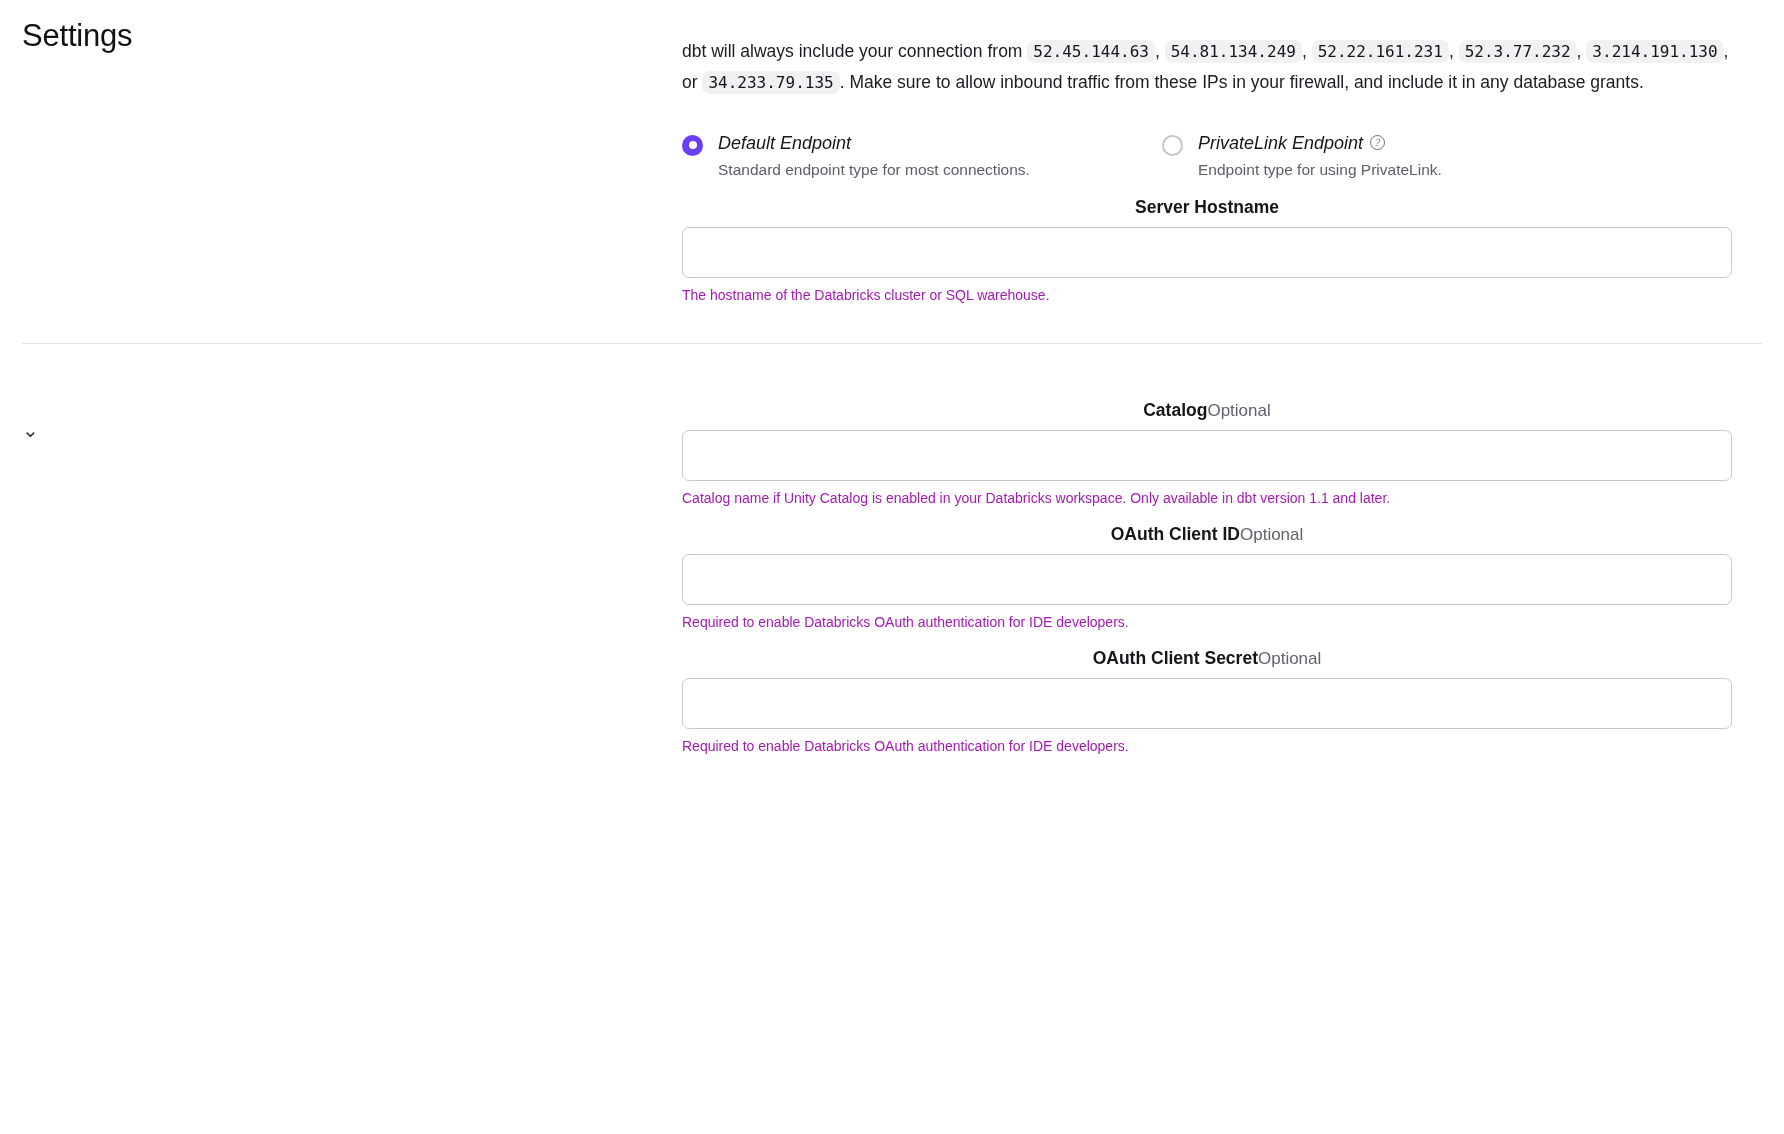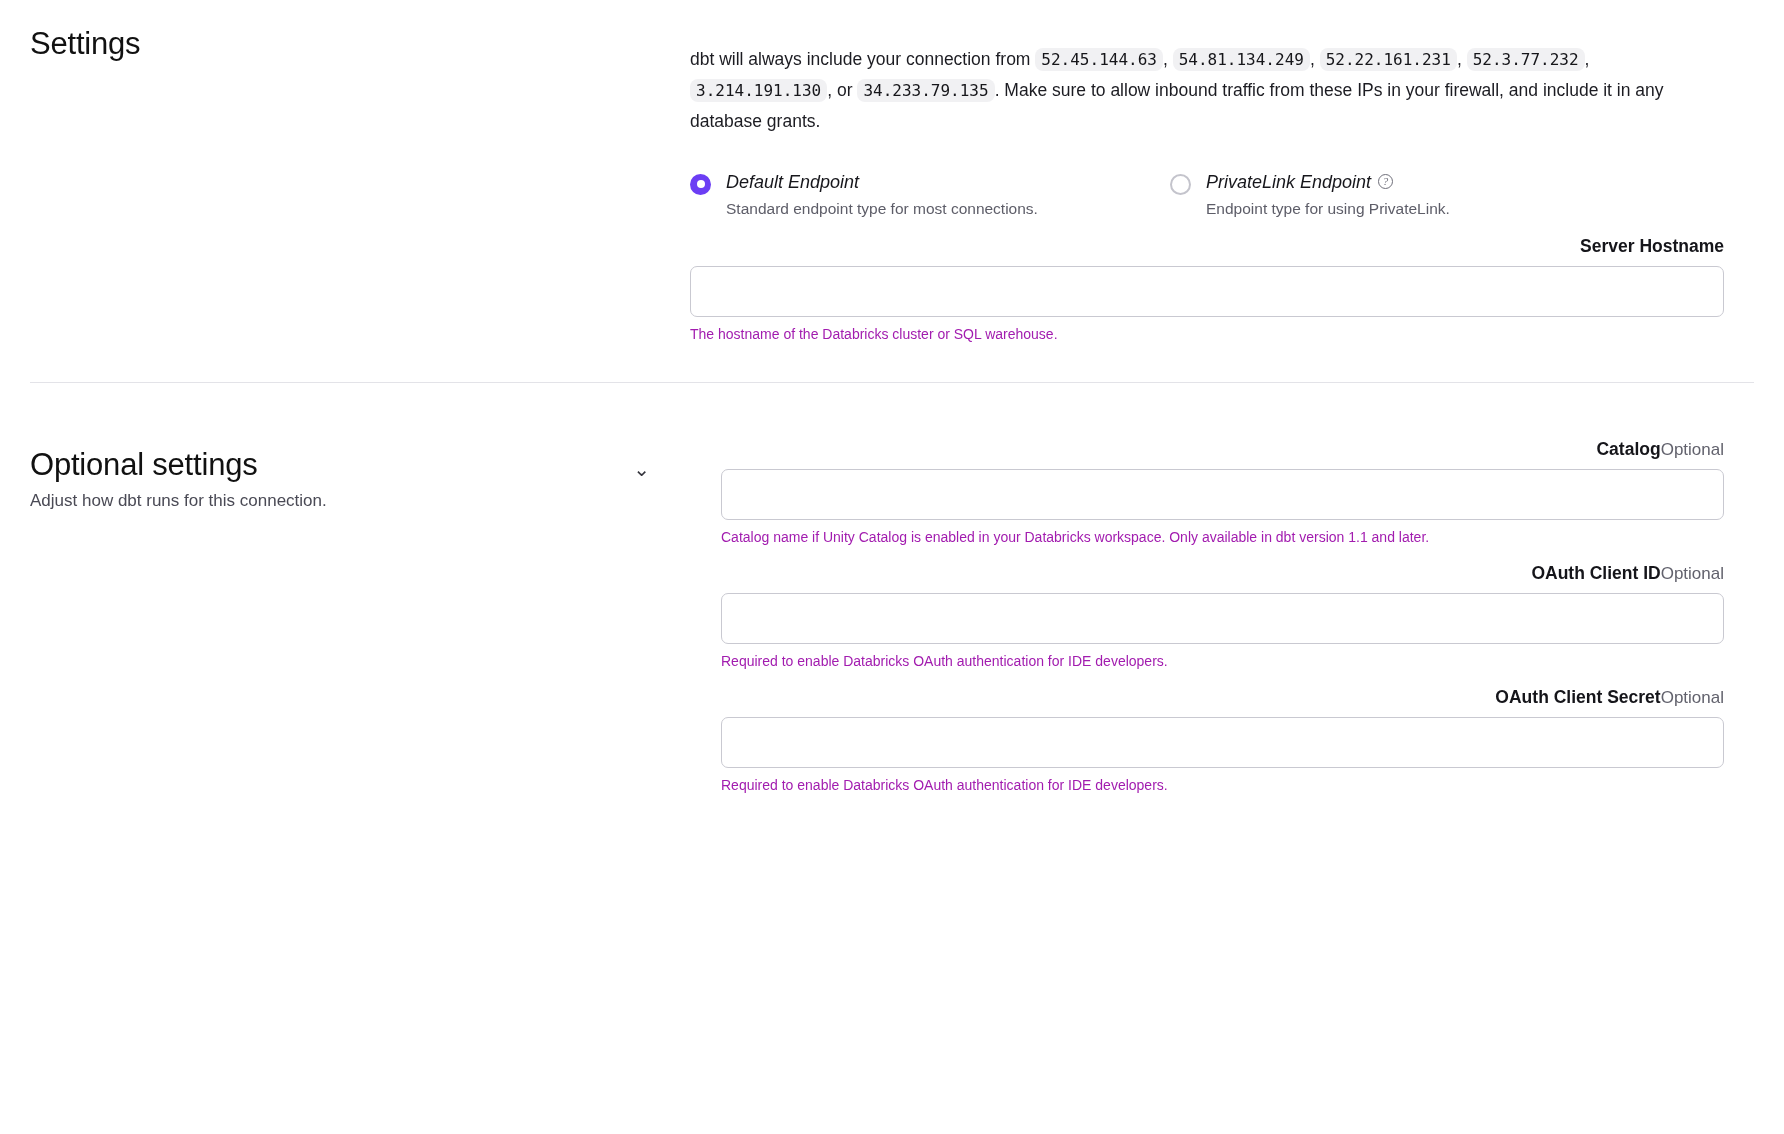--- a/index.html
+++ b/index.html
@@ -12,21 +12,21 @@
   }
   body {
     width: 1784px;
     height: 1134px;
     overflow: hidden;
   }
   .page {
     position: relative;
     width: 1784px;
     height: 1024px;
-    padding: 8px;
+    padding: 0;
   }
 
   
   .section {
     display: flex;
     align-items: flex-start;
     padding: 0 22px 0 22px;
   }
   .section-left {
     width: 660px;
@@ -131,21 +131,21 @@
     font-size: 11px;
     line-height: 1;
     color: #6f6f7a;
     font-family: "Liberation Serif", serif;
   }
 
   
   .field { margin-top: 18px; }
   .field-head {
     display: flex;
-    justify-content: flex-end;
+    justify-content: center;
     align-items: baseline;
   }
   .field-label {
     font-size: 17.5px;
     font-weight: bold;
     color: #15151a;
   }
   .field-optional {
     font-size: 17px;
     color: #62626d;
@@ -250,28 +250,24 @@
 
 
     </div>
   </div>
 
   <div class="divider"></div>
 
   <div class="section" style="padding-top: 46px;">
 
     <div class="section-left left-with-chevron">
-      <div>
-        <h1 class="section-title">Optional settings</h1>
-        <div class="section-subtitle">Adjust how dbt runs for this connection.</div>
-      </div>
       <span class="chevron">⌄</span>
     </div>
 
-    <div class="section-right" style="padding-top: 10px; margin-left: 31px;">
+    <div class="section-right" style="padding-top: 10px;">
 
       <div class="field" style="margin-top:0;">
         <div class="field-head">
           <span class="field-label">Catalog</span>
           <span class="field-optional">Optional</span>
         </div>
         <input class="text-input" type="text" placeholder="" style="">
         <div class="field-help">Catalog name if Unity Catalog is enabled in your Databricks workspace. Only available in dbt version 1.1 and later.</div>
       </div>
 

